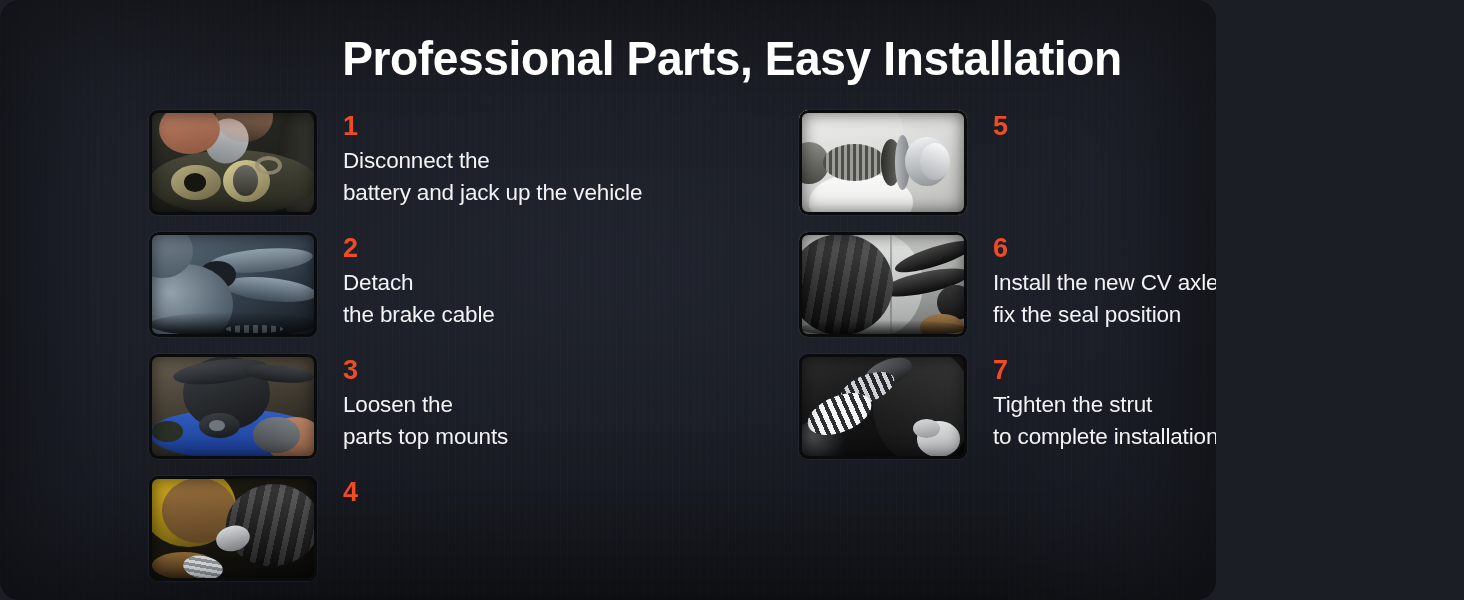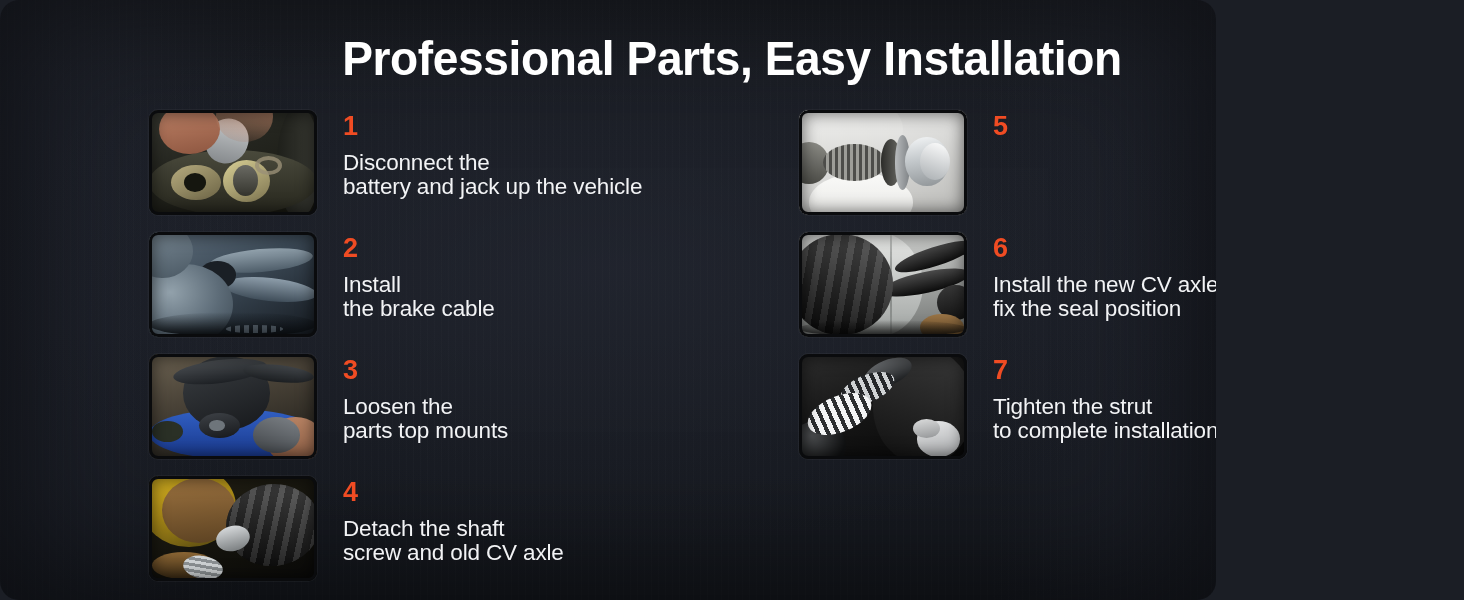--- a/index.html
+++ b/index.html
@@ -127,25 +127,25 @@
   .num {
     color:#f04c23;
     font-size:27px;
     font-weight:bold;
     line-height:30px;
     letter-spacing:0px;
   }
   .desc {
     color:#f2f3f5;
     font-size:22.5px;
-    line-height:24px;
+    line-height:32px;
     font-weight:normal;
     letter-spacing:-0.15px;
     white-space:pre-line;
-    margin-top:10px;
+    margin-top:4px;
   }
 
   
 
   
   .img1 { background:linear-gradient(160deg,#3a3b33 0%,#24251f 40%,#16160f 100%); }
   .img1 .bat  { position:absolute; left:0; top:38%; width:100%; height:62%;
                 background:linear-gradient(180deg,#4a4a3c 0%,#26261d 100%); border-radius:2px; }
   .img1 .term1{ position:absolute; left:13%; top:52%; width:30%; height:34%;
                 background:linear-gradient(150deg,#b6ab7e,#6d6546); border-radius:7px; }
@@ -344,21 +344,21 @@
               <i class="jaw"></i>
             <i class="gl"></i>
               <i class="gl2"></i>
               <i class="dk"></i>
               <i class="st"></i>
           </div>
           <div class="frame"></div>
         </div>
         <div class="txt">
           <div class="num">2</div>
-          <div class="desc">Install
+          <div class="desc">Detach
 the brake cable</div>
         </div>
       </div>
 
       <div class="step">
         <div class="thumb">
           <div class="ph img3">
             <i class="tarp2"></i>
               <i class="sp"></i>
               <i class="str"></i>
@@ -386,22 +386,20 @@
               <i class="rst2"></i>
             <i class="boot"></i>
               <i class="bootG"></i>
               <i class="clamp"></i>
               <i class="sock"></i>
           </div>
           <div class="frame"></div>
         </div>
         <div class="txt">
           <div class="num">4</div>
-          <div class="desc">Detach the shaft
-screw and old CV axle</div>
         </div>
       </div>
 
     </div>
 
     <div class="col col-right">
 
       <div class="step">
         <div class="thumb">
           <div class="ph img5">

